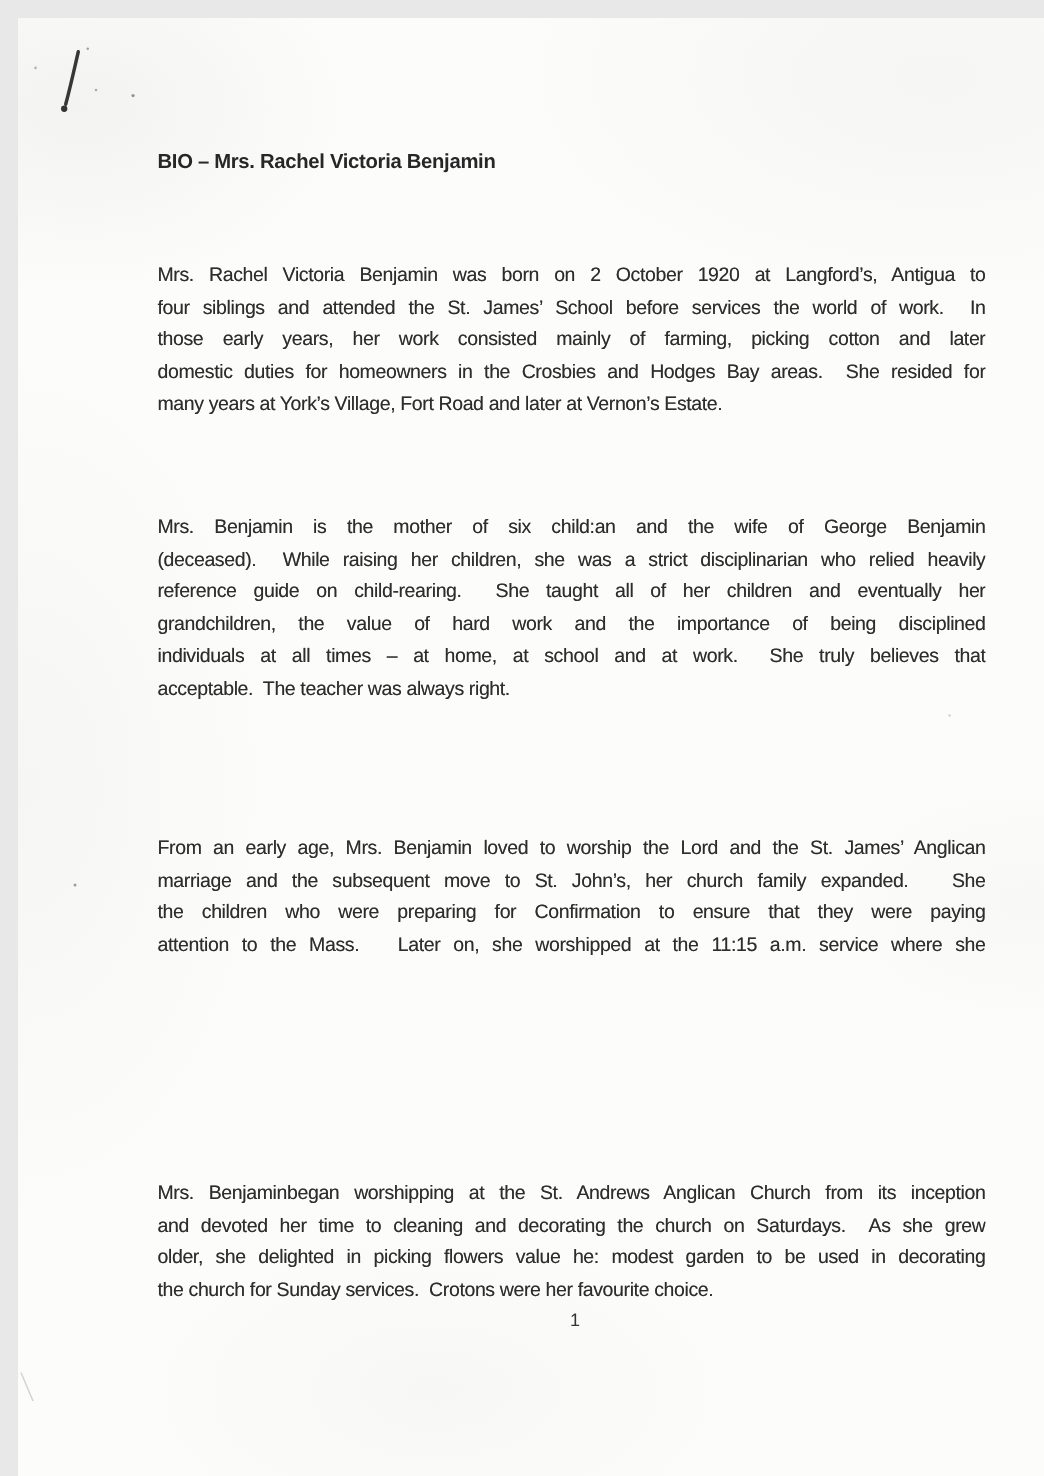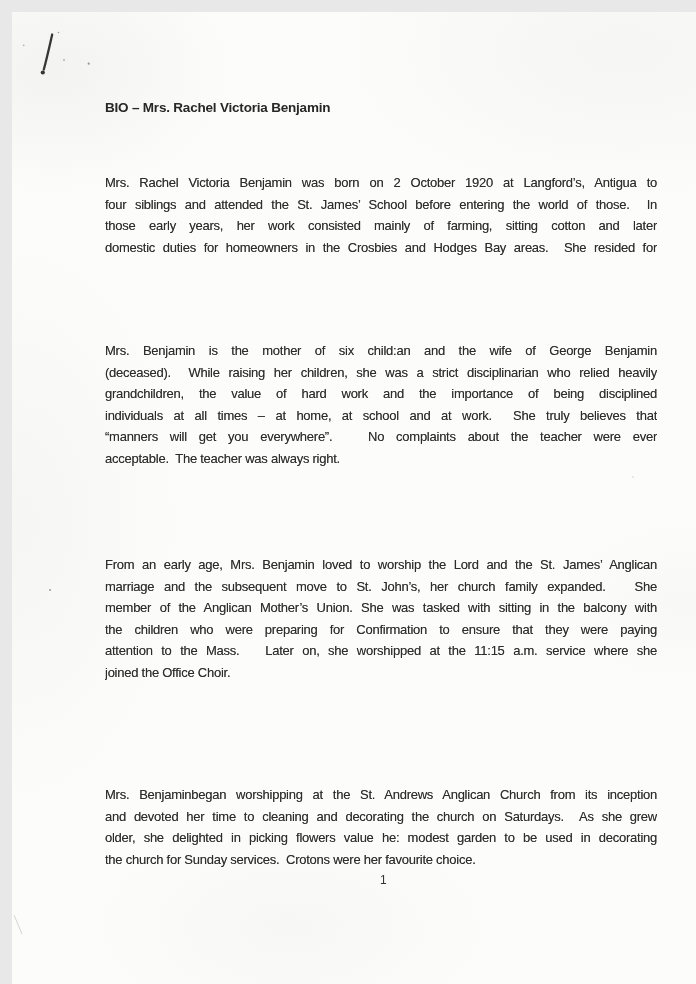--- a/index.html
+++ b/index.html
@@ -89,41 +89,40 @@
 
     <circle cx="38" cy="578" r="1" fill="#444" opacity="0.5"></circle>
     <circle cx="621" cy="465" r="0.8" fill="#666" opacity="0.3"></circle>
     <path d="M2,903 L10,922" stroke="#888" stroke-width="1" opacity="0.35" fill="none"></path>
   </svg>
 
   <h1 class="doc-title">BIO – Mrs. Rachel Victoria Benjamin</h1>
 
   <div class="para p1">
       <div class="line">Mrs. Rachel Victoria Benjamin was born on 2 October 1920 at Langford’s, Antigua to</div>
-      <div class="line">four siblings and attended the St. James’ School before entering the world of those.  In</div>
-      <div class="line">those early years, her work consisted mainly of farming, sitting cotton and later</div>
+      <div class="line">four siblings and attended the St. James’ School before services the world of work.  In</div>
+      <div class="line">those early years, her work consisted mainly of farming, picking cotton and later</div>
       <div class="line">domestic duties for homeowners in the Crosbies and Hodges Bay areas.  She resided for</div>
+      <div class="line last">many years at York’s Village, Fort Road and later at Vernon’s Estate.</div>
     </div>
 
   <div class="para p2">
       <div class="line">Mrs. Benjamin is the mother of six child:an and the wife of George Benjamin</div>
       <div class="line">(deceased).  While raising her children, she was a strict disciplinarian who relied heavily</div>
+      <div class="line">reference guide on child-rearing.  She taught all of her children and eventually her</div>
       <div class="line">grandchildren, the value of hard work and the importance of being disciplined</div>
       <div class="line">individuals at all times – at home, at school and at work.  She truly believes that</div>
-      <div class="line">“manners will get you everywhere”.   No complaints about the teacher were ever</div>
       <div class="line last">acceptable.  The teacher was always right.</div>
     </div>
 
   <div class="para p3">
       <div class="line">From an early age, Mrs. Benjamin loved to worship the Lord and the St. James’ Anglican</div>
       <div class="line">marriage and the subsequent move to St. John’s, her church family expanded.   She</div>
-      <div class="line">member of the Anglican Mother’s Union. She was tasked with sitting in the balcony with</div>
       <div class="line">the children who were preparing for Confirmation to ensure that they were paying</div>
       <div class="line">attention to the Mass.   Later on, she worshipped at the 11:15 a.m. service where she</div>
-      <div class="line last">joined the Office Choir.</div>
     </div>
 
   <div class="para p4">
       <div class="line">Mrs. Benjaminbegan worshipping at the St. Andrews Anglican Church from its inception</div>
       <div class="line">and devoted her time to cleaning and decorating the church on Saturdays.  As she grew</div>
       <div class="line">older, she delighted in picking flowers value he: modest garden to be used in decorating</div>
       <div class="line last">the church for Sunday services.  Crotons were her favourite choice.</div>
     </div>
 
   <div class="page-number">1</div>

